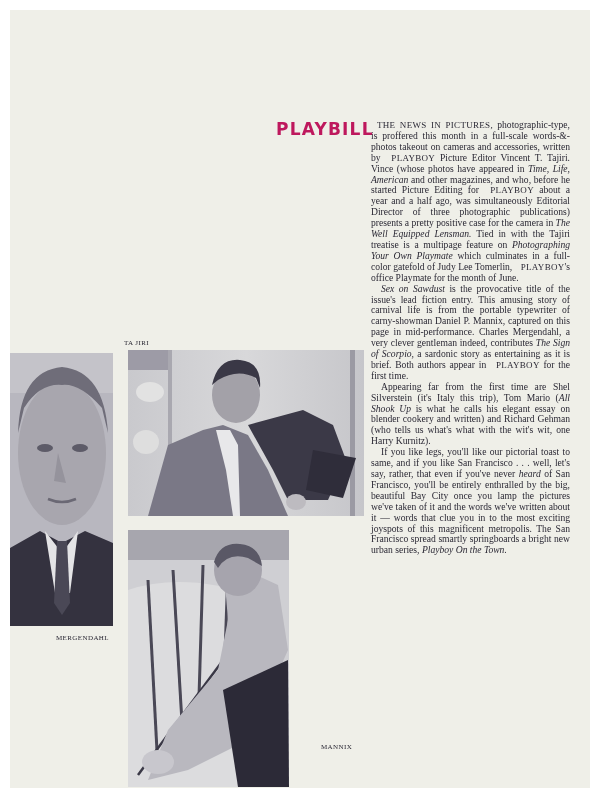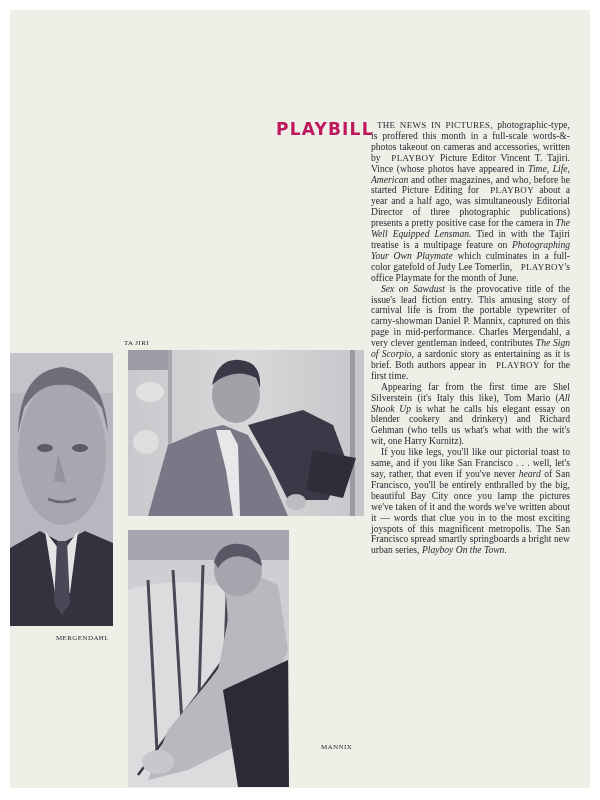--- a/index.html
+++ b/index.html
@@ -35,21 +35,21 @@
 </head>
 <body>
 
 <div class="page"></div>
 
 <div class="heading">PLAYBILL</div>
 
 <div class="column" id="body-column">
     <p><span class="sc">THE NEWS IN PICTURES,</span><span> photographic-type, is proffered this month in a full-scale words-&amp;-photos takeout on cameras and accessories, written by </span><span class="sc">PLAYBOY</span><span> Picture Editor Vincent T. Tajiri. Vince (whose photos have appeared in </span><i>Time, Life, American</i><span> and other magazines, and who, before he started Picture Editing for </span><span class="sc">PLAYBOY</span><span> about a year and a half ago, was simultaneously Editorial Director of three photographic publications) presents a pretty positive case for the camera in </span><i>The Well Equipped Lensman.</i><span> Tied in with the Tajiri treatise is a multipage feature on </span><i>Photographing Your Own Playmate</i><span> which culminates in a full-color gatefold of Judy Lee Tomerlin, </span><span class="sc">PLAYBOY</span><span>'s office Playmate for the month of June.</span></p>
     <p><i>Sex on Sawdust</i><span> is the provocative title of the issue's lead fiction entry. This amusing story of carnival life is from the portable typewriter of carny-showman Daniel P. Mannix, captured on this page in mid-performance. Charles Mergendahl, a very clever gentleman indeed, contributes </span><i>The Sign of Scorpio,</i><span> a sardonic story as entertaining as it is brief. Both authors appear in </span><span class="sc">PLAYBOY</span><span> for the first time.</span></p>
-    <p><span>Appearing far from the first time are Shel Silverstein (it's Italy this like), Tom Mario (</span><i>All Shook Up</i><span> is what he calls his elegant essay on blender cookery and drinkery) and Richard Gehman (who tells us what's what with the wit's wit, one Harry Kurnitz).</span></p>
+    <p><span>Appearing far from the first time are Shel Silverstein (it's Italy this trip), Tom Mario (</span><i>All Shook Up</i><span> is what he calls his elegant essay on blender cookery and written) and Richard Gehman (who tells us what's what with the wit's wit, one Harry Kurnitz).</span></p>
     <p><span>If you like legs, you'll like our pictorial toast to same, and if you like San Francisco . . . well, let's say, rather, that even if you've never </span><i>heard</i><span> of San Francisco, you'll be entirely enthralled by the big, beautiful Bay City once you lamp the pictures we've taken of it and the words we've written about it — words that clue you in to the most exciting joyspots of this magnificent metropolis. The San Francisco spread smartly springboards a bright new urban series, </span><i>Playboy On the Town.</i></p>
   </div>
 
 <div class="caption" style="left:124px; top:339px;">TA JIRI</div>
 <div class="photo" style="left:128px; top:350px; width:236px; height:166px;">
   <svg viewBox="0 0 236 166" preserveAspectRatio="none">
     <defs>
       <linearGradient id="tbg" x1="0" y1="0" x2="1" y2="0">
         <stop offset="0" stop-color="#c9c9cd"></stop>
           <stop offset="0.5" stop-color="#d8d8da"></stop>

